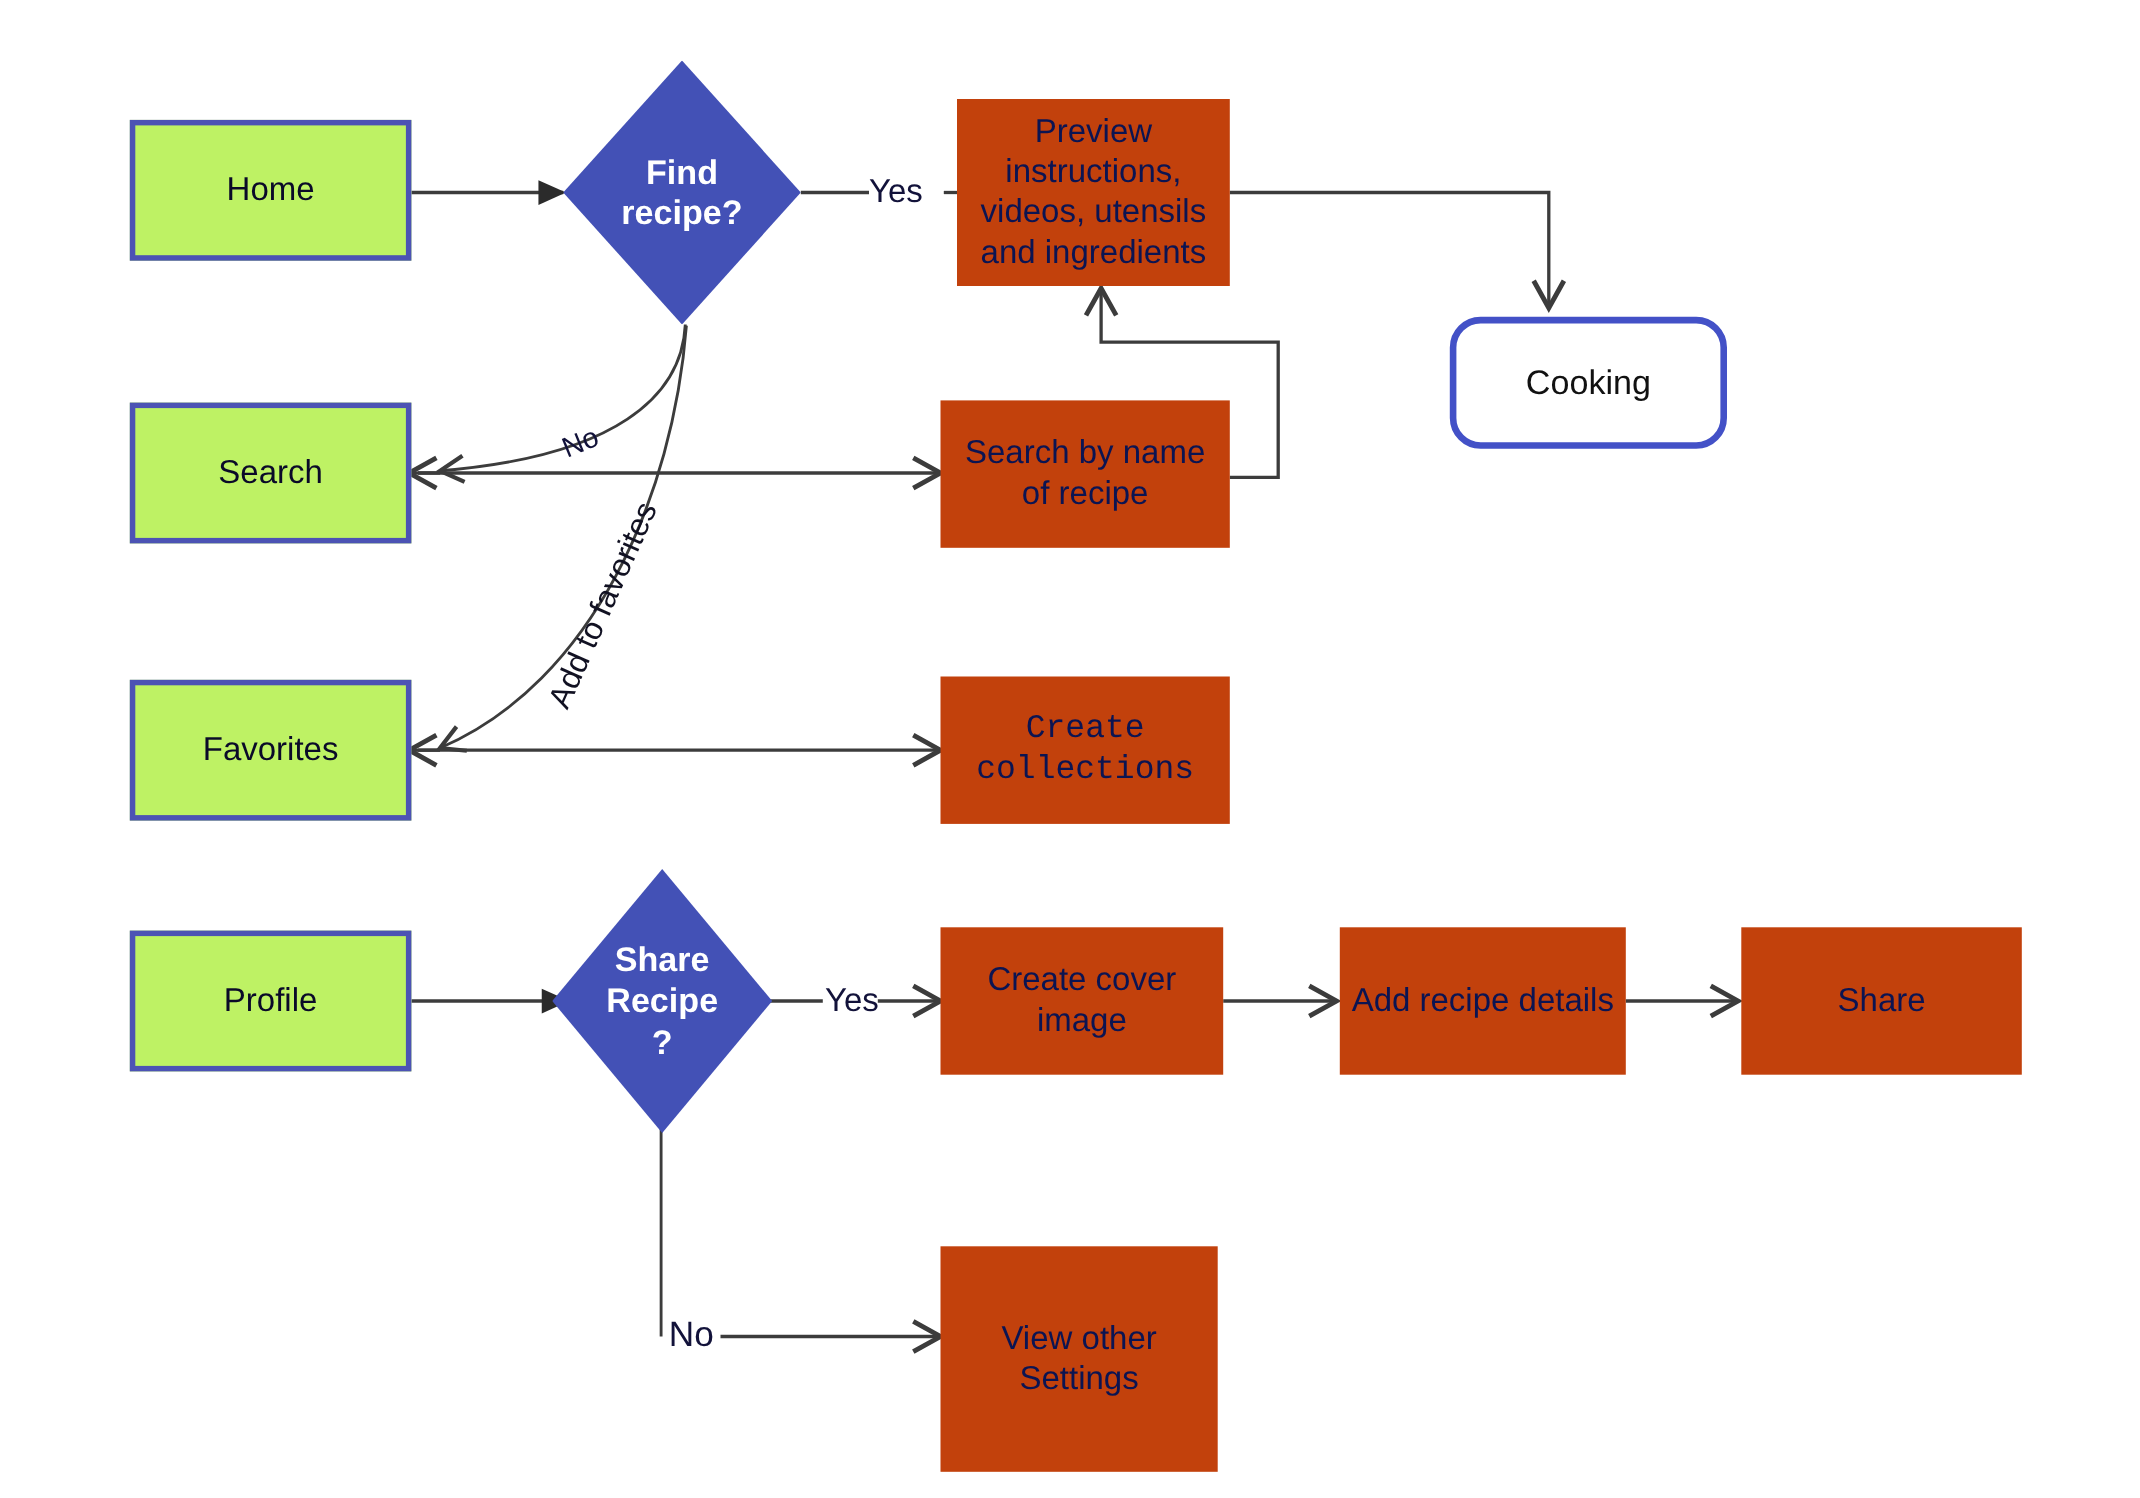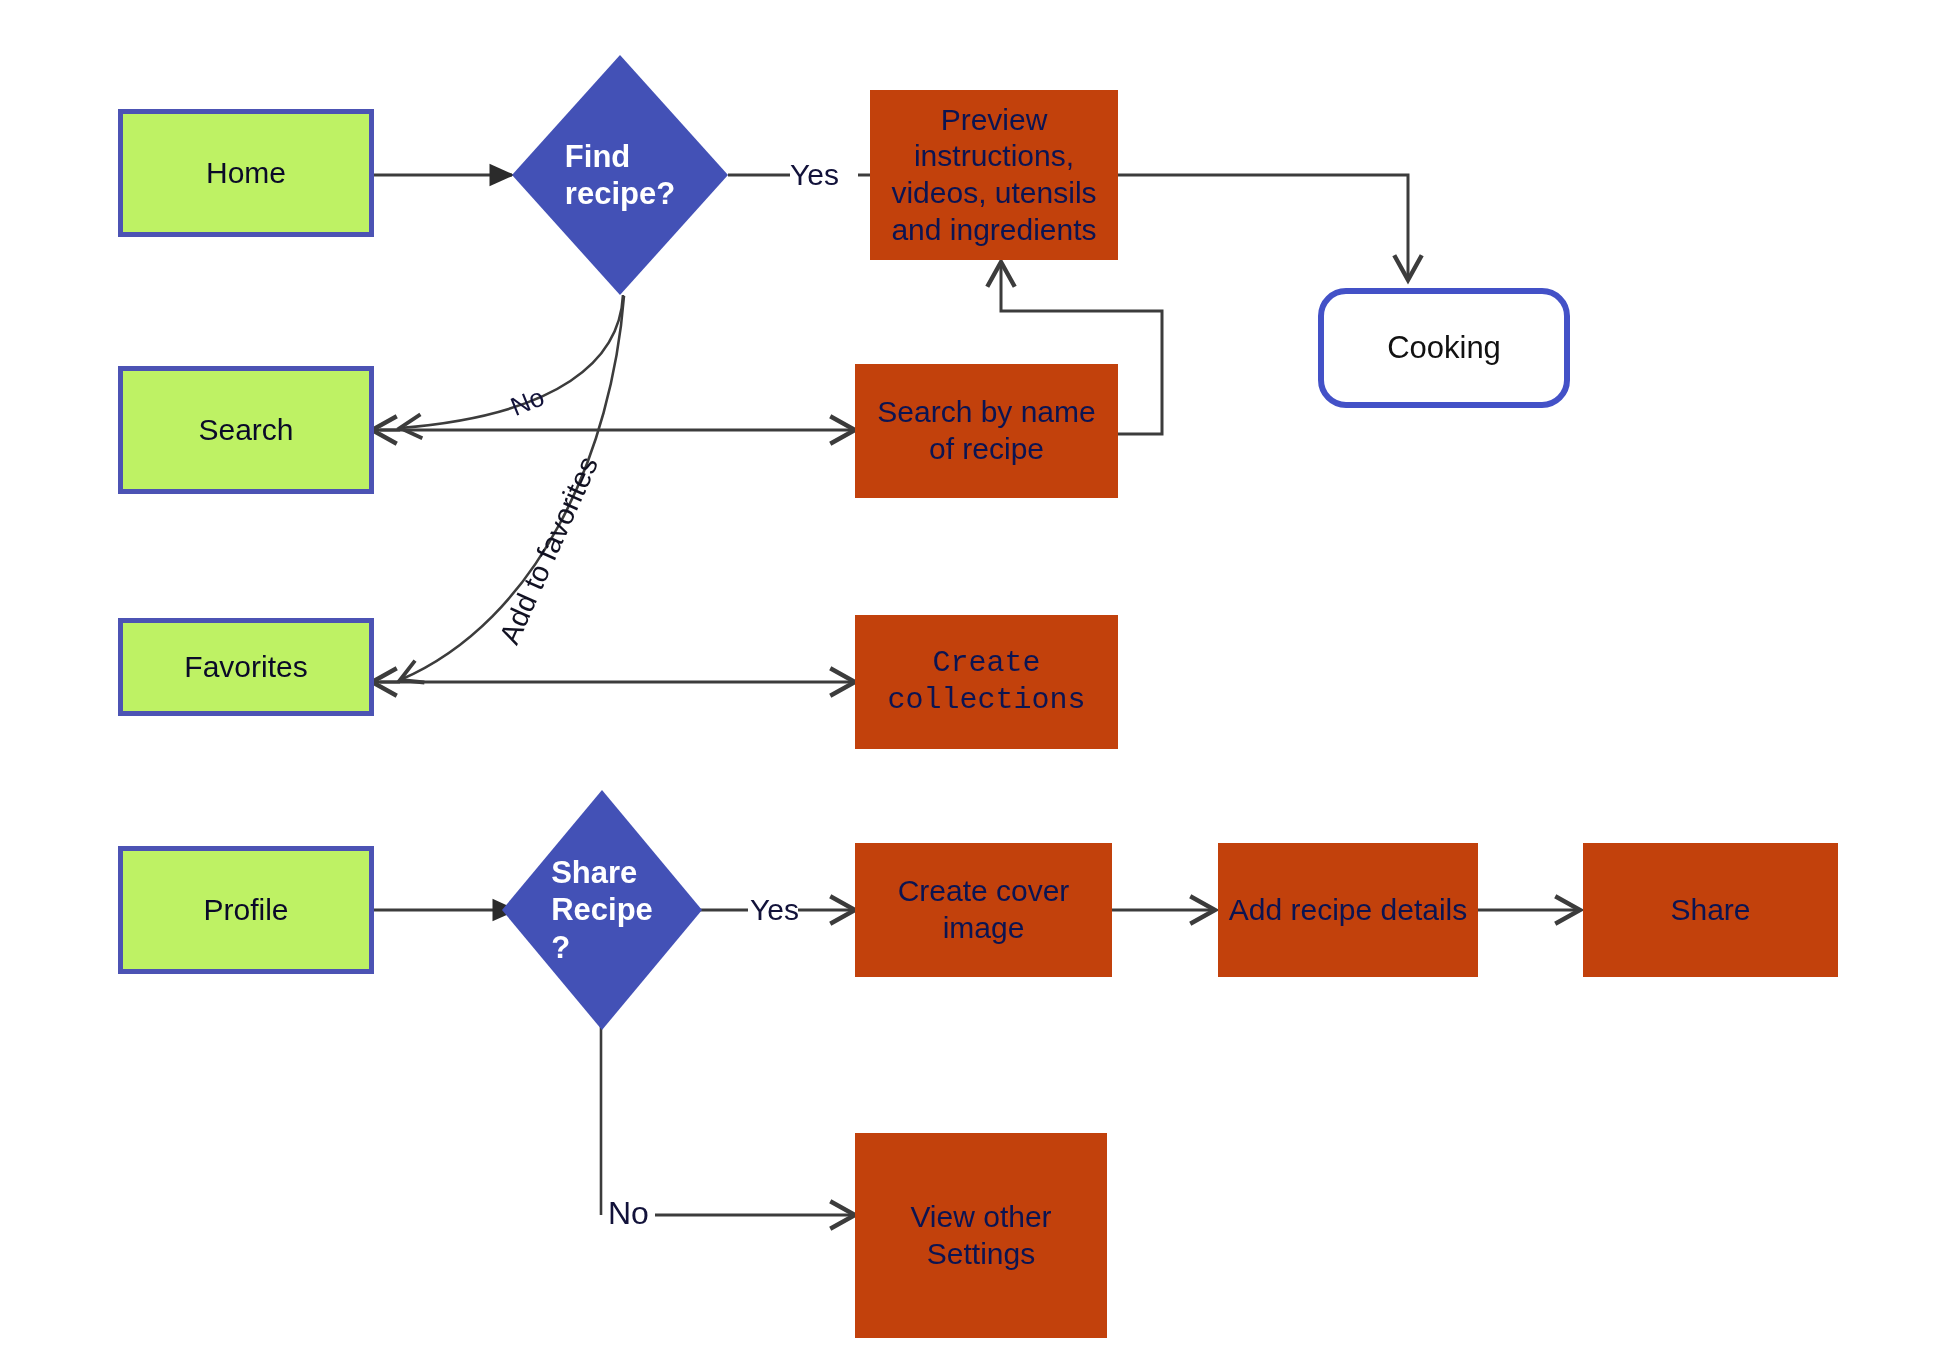--- a/index.html
+++ b/index.html
@@ -52,21 +52,21 @@
     inset: 0;
     background: #4351B6;
     clip-path: polygon(50% 0%, 100% 50%, 50% 100%, 0% 50%);
   }
   .diamond-label {
     position: absolute;
     inset: 0;
     display: flex;
     align-items: center;
     justify-content: center;
-    text-align: left;
+    text-align: center;
     color: #ffffff;
     font-size: 31px;
     font-weight: bold;
     line-height: 1.2;
     pointer-events: none;
   }
   
   .round-box {
     background: #ffffff;
     border: 6px solid #4351C7;
@@ -180,21 +180,21 @@
 
 <div class="edge-label rot-fav" style="left:508px; top:628px;">Add to favorites</div>
 
 <div class="node process-box" style="left:855px; top:364px; width:263px; height:134px;">
   <div>
     <div>Search by name</div>
     <div>of recipe</div>
   </div>
 </div>
 
-<div class="node screen-box" style="left:118px; top:618px; width:256px; height:98px;">
+<div class="node screen-box" style="left:118px; top:618px; width:256px; height:128px;">
   <span>Favorites</span>
 </div>
 
 <div class="node process-box" style="left:855px; top:615px; width:263px; height:134px;font-family:Liberation Mono, monospace;">
   <span>Create collections</span>
 </div>
 
 <div class="node screen-box" style="left:118px; top:846px; width:256px; height:128px;">
   <span>Profile</span>
 </div>

